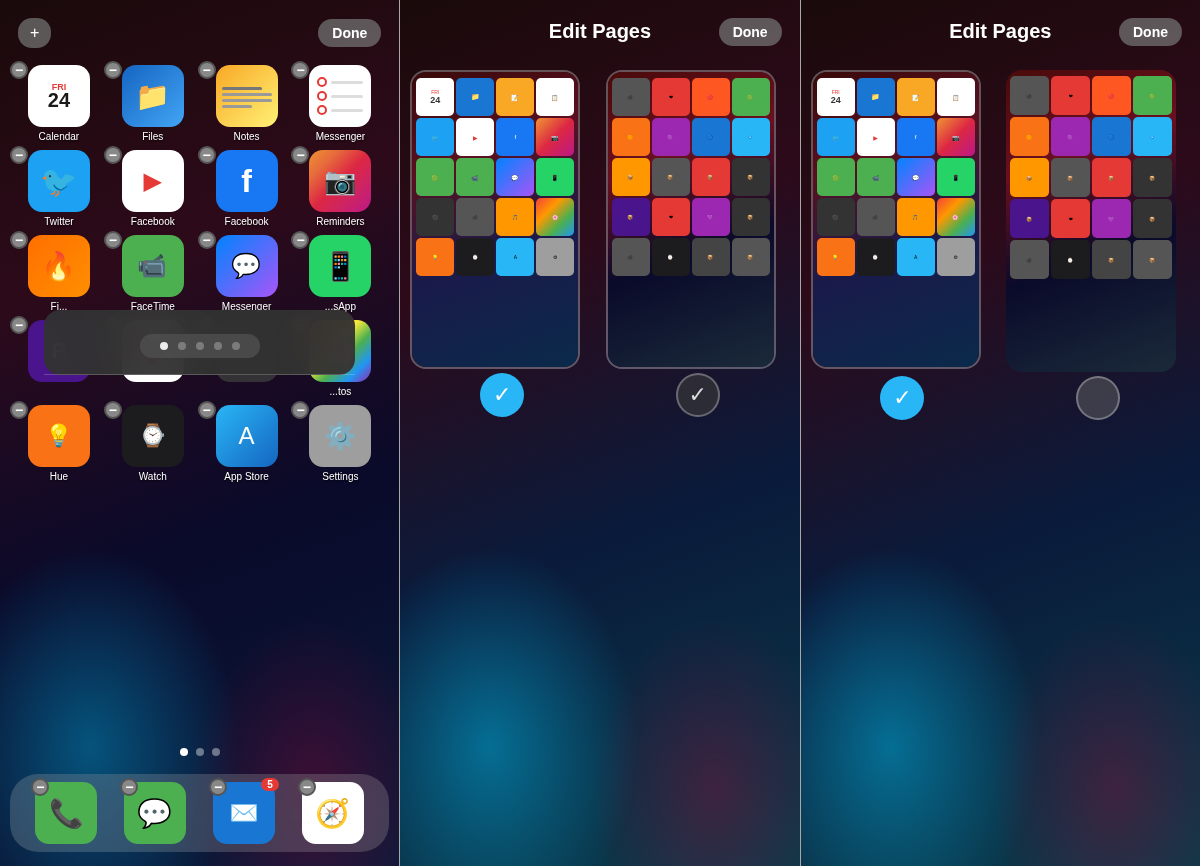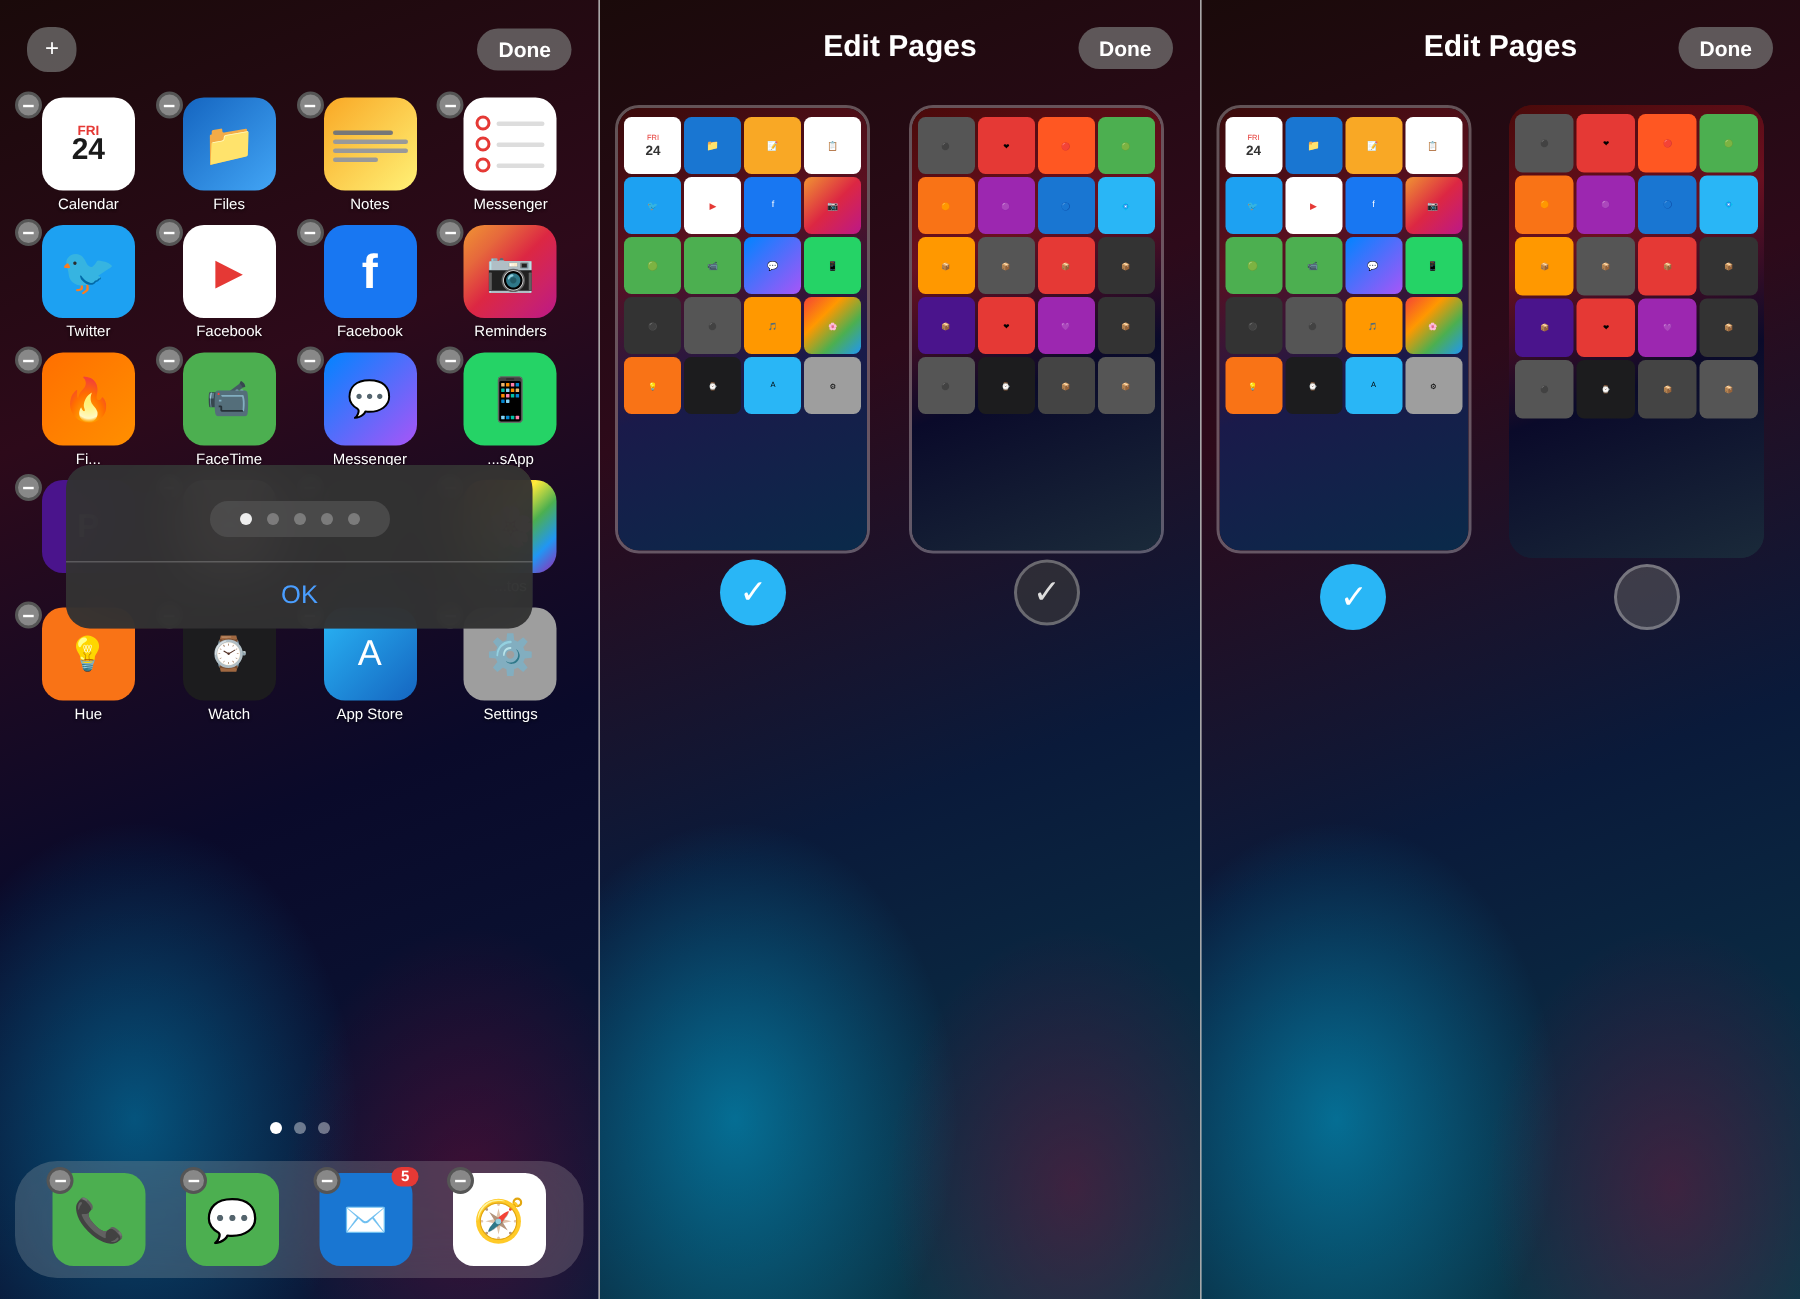--- a/index.html
+++ b/index.html
@@ -555,21 +555,20 @@
 
   <div class="dialog-overlay">
     <div class="dot-track">
       <div class="dialog-dot active"></div>
       <div class="dialog-dot"></div>
       <div class="dialog-dot"></div>
       <div class="dialog-dot"></div>
       <div class="dialog-dot"></div>
     </div>
     <div class="dialog-divider"></div>
-    <button class="dialog-ok">OK</button>
   </div>
 
   <div class="page-dots">
     <div class="page-dot active"></div>
     <div class="page-dot"></div>
     <div class="page-dot"></div>
   </div>
 
   <div class="dock">
     <div class="app-item">

